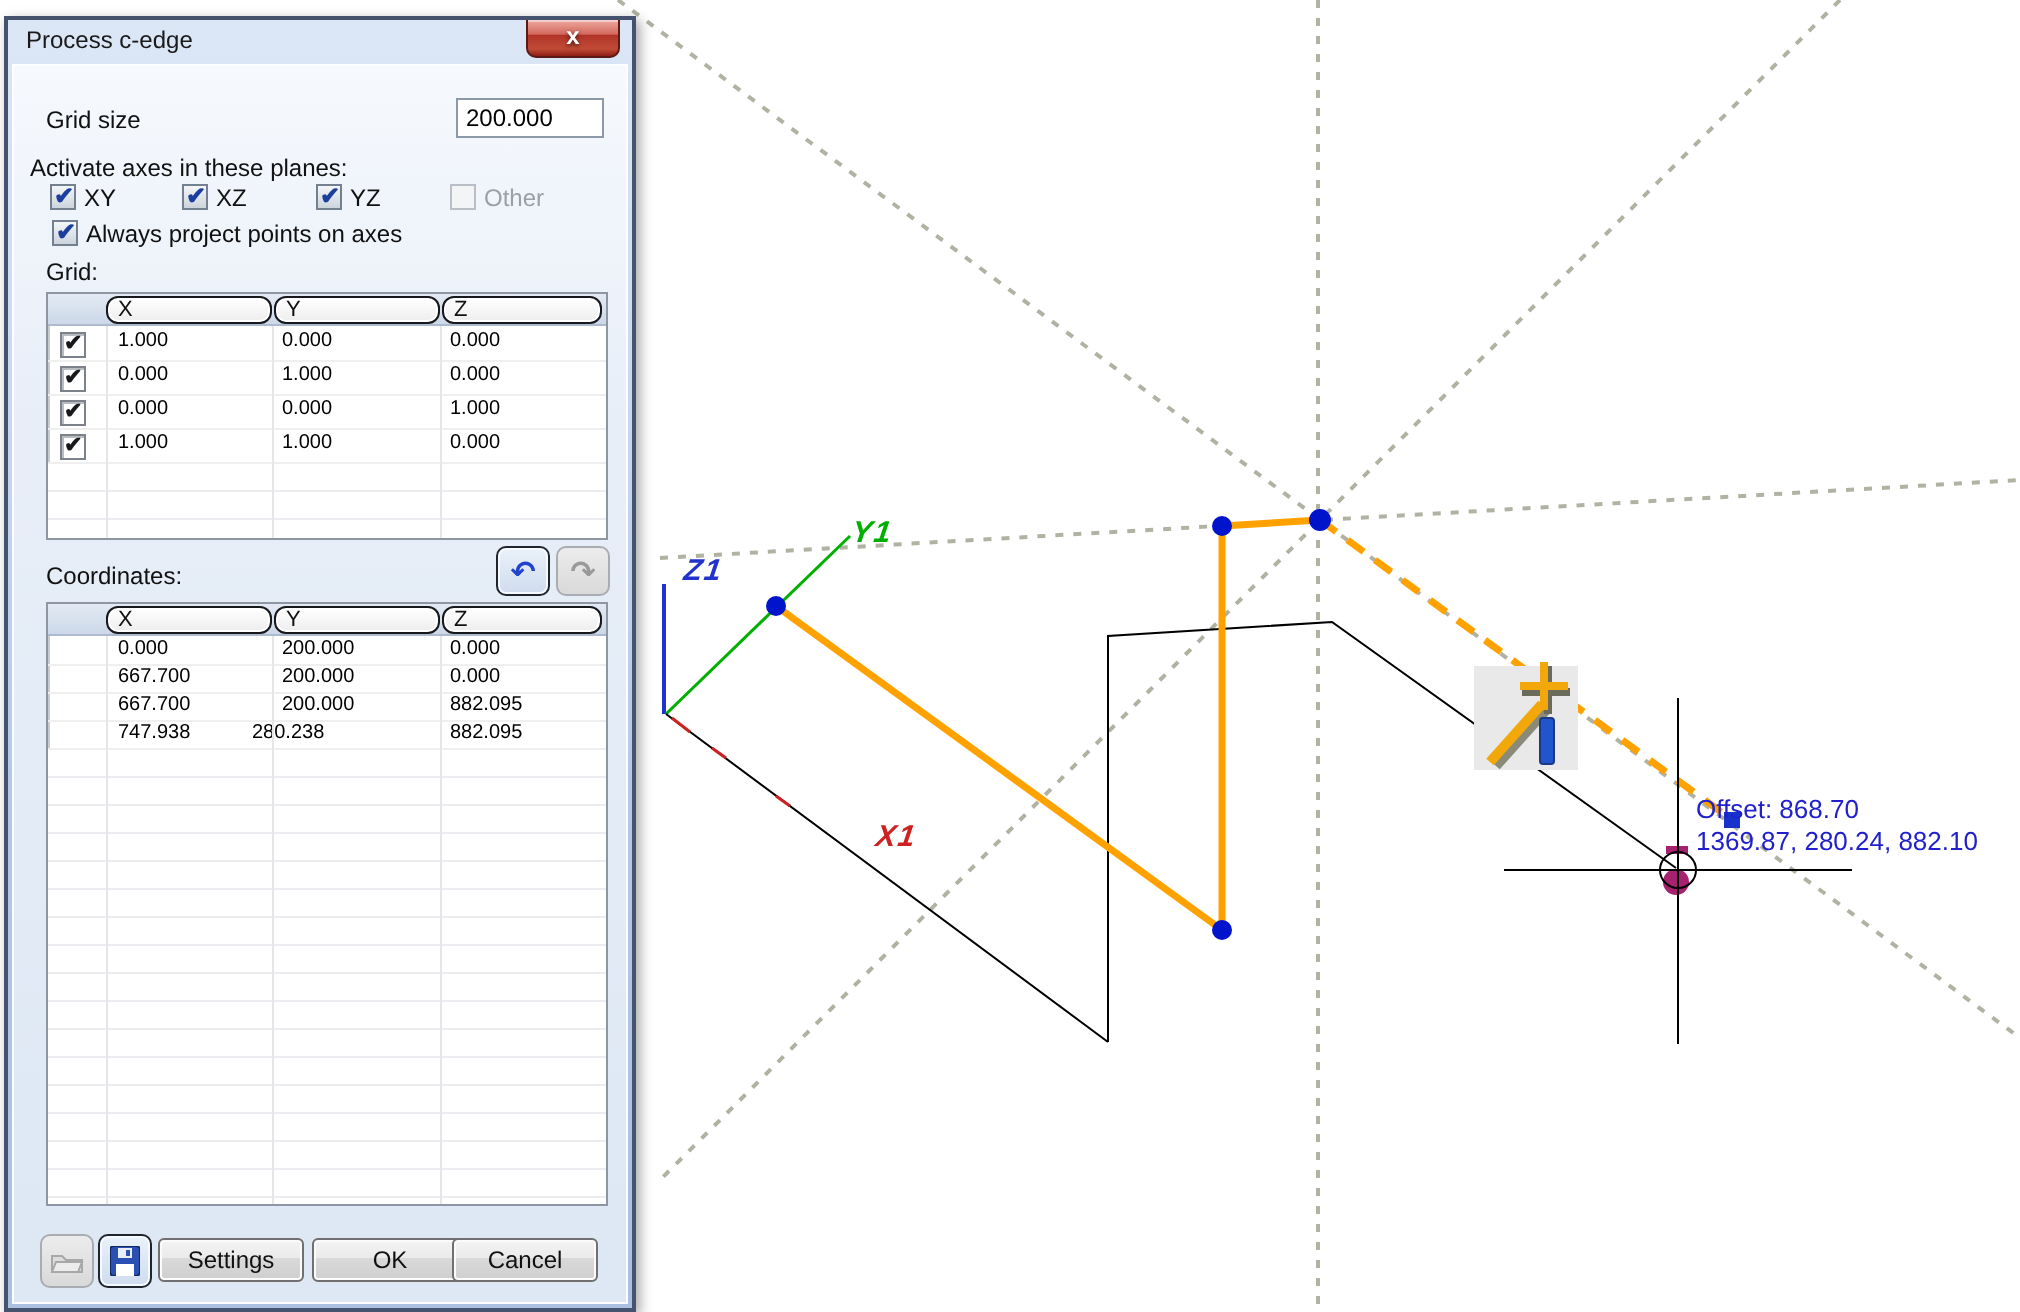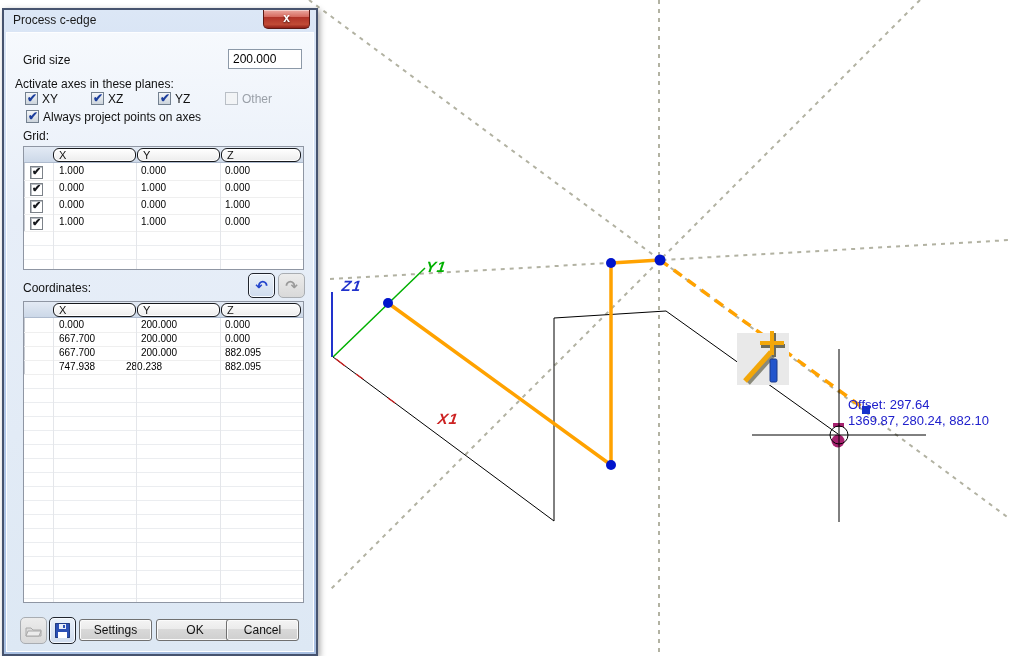--- a/index.html
+++ b/index.html
@@ -121,21 +121,21 @@
     <circle cx="838" cy="441" r="6.5" fill="#a6216e"></circle>
     <line x1="752" y1="435" x2="926" y2="435" stroke="#000" stroke-width="1"></line>
     <line x1="839" y1="349" x2="839" y2="522" stroke="#000" stroke-width="1"></line>
     <circle cx="839" cy="435" r="9" fill="none" stroke="#000" stroke-width="1"></circle>
   </svg>
 
   <div id="label-z1" class="vp-label">Z1</div>
   <div id="label-y1" class="vp-label">Y1</div>
   <div id="label-x1" class="vp-label">X1</div>
   <div class="hint-text">
-    <div>Offset: 297.64</div>
+    <div>Offset: 868.70</div>
     <div>1369.87, 280.24, 882.10</div>
   </div>
 
   <div class="dialog">
     <div class="titlebar">
       <span class="title-text">Process c-edge</span>
       <span class="close-btn"><span>x</span></span>
     </div>
     <div class="content">
 

